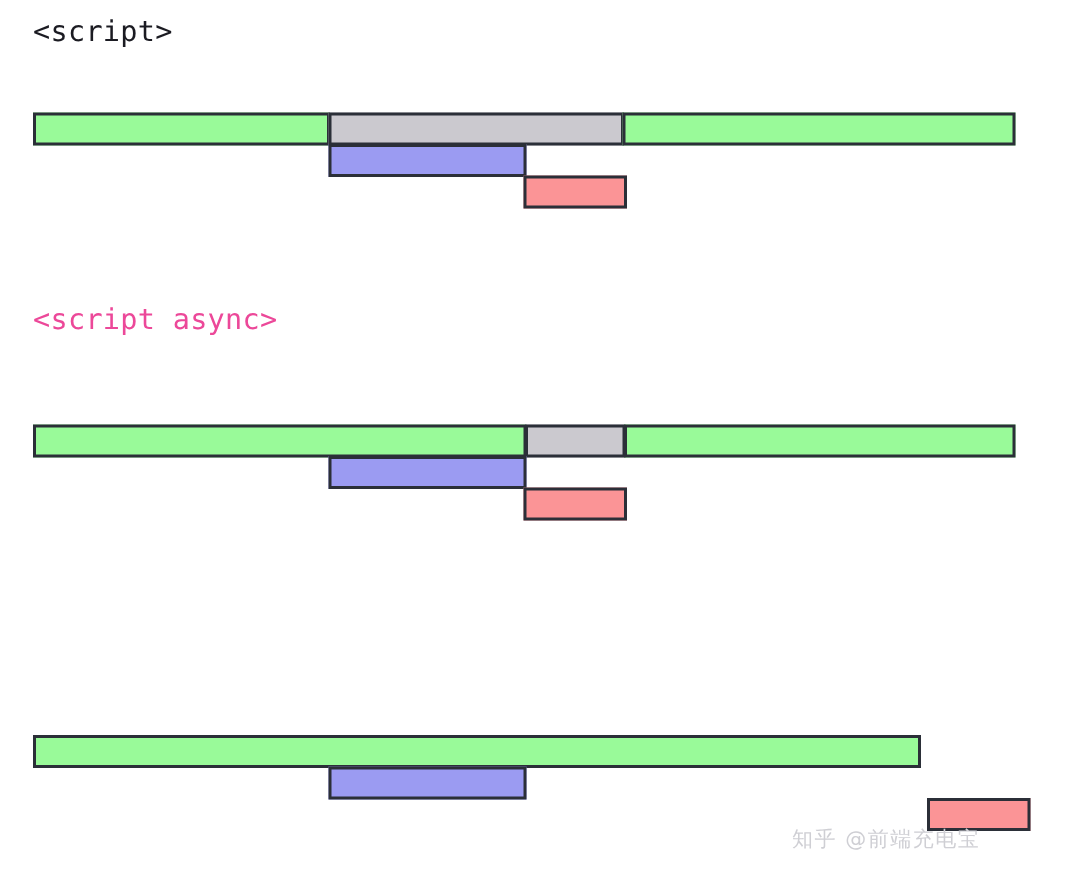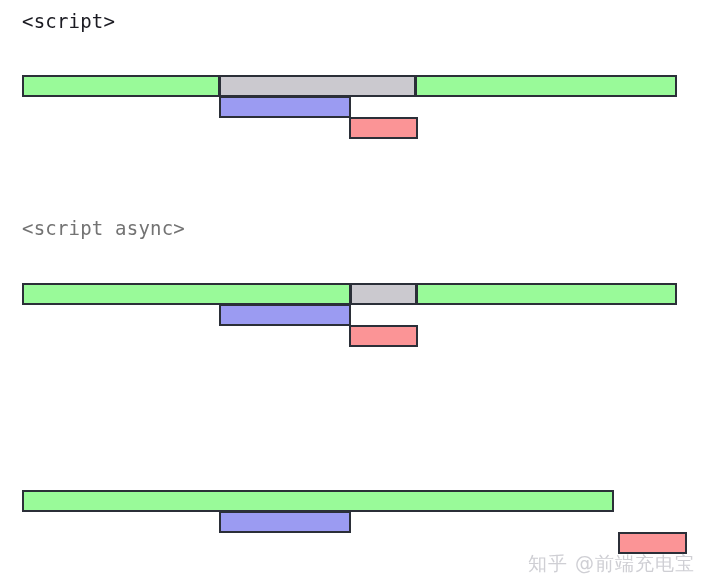--- a/index.html
+++ b/index.html
@@ -42,38 +42,38 @@
   .bar.gray   { background: #cbc9cf; }
   .bar.blue   { background: #9b9bf2; }
   .bar.red    { background: #fb9496; }
 
   
   .bar.gray { border-left-width: 2px; border-right-width: 2px; }
 
   .watermark {
     position: absolute;
     font-family: "DejaVu Sans", sans-serif;
-    font-size: 19px;
+    font-size: 14px;
     color: #cfcfd4;
     white-space: nowrap;
     letter-spacing: 1px;
     user-select: none;
   }
 </style>
 </head>
 <body style="background: rgb(255, 255, 255);">
 
 <div class="stage">
     <div class="section-title" style="left: 22px; top: 12px; color: rgb(27, 27, 34);">&lt;script&gt;</div>
     <div class="bar green" style="left: 22px; top: 75px; width: 198px; height: 22px; background: rgb(153, 250, 153); border-color: rgb(43, 47, 56);"></div>
     <div class="bar gray" style="left: 219px; top: 75px; width: 197px; height: 22px; background: rgb(203, 201, 207); border-color: rgb(43, 47, 56);"></div>
     <div class="bar green" style="left: 415px; top: 75px; width: 262px; height: 22px; background: rgb(153, 250, 153); border-color: rgb(43, 47, 56);"></div>
     <div class="bar blue" style="left: 219px; top: 96px; width: 132px; height: 22px; background: rgb(155, 155, 242); border-color: rgb(43, 47, 56);"></div>
     <div class="bar red" style="left: 349px; top: 117px; width: 69px; height: 22px; background: rgb(251, 148, 150); border-color: rgb(43, 47, 56);"></div>
-    <div class="section-title" style="left: 22px; top: 219px; color: #737373;">&lt;script async&gt;</div>
+    <div class="section-title" style="left: 22px; top: 204px; color: #ec4899;">&lt;script async&gt;</div>
     <div class="bar green" style="left: 22px; top: 283px; width: 329px; height: 22px; background: rgb(153, 250, 153); border-color: rgb(43, 47, 56);"></div>
     <div class="bar gray" style="left: 350px; top: 283px; width: 67px; height: 22px; background: rgb(203, 201, 207); border-color: rgb(43, 47, 56);"></div>
     <div class="bar green" style="left: 416px; top: 283px; width: 261px; height: 22px; background: rgb(153, 250, 153); border-color: rgb(43, 47, 56);"></div>
     <div class="bar blue" style="left: 219px; top: 304px; width: 132px; height: 22px; background: rgb(155, 155, 242); border-color: rgb(43, 47, 56);"></div>
     <div class="bar red" style="left: 349px; top: 325px; width: 69px; height: 22px; background: rgb(251, 148, 150); border-color: rgb(43, 47, 56);"></div>
     <div class="bar green" style="left: 22px; top: 490px; width: 592px; height: 22px; background: rgb(153, 250, 153); border-color: rgb(43, 47, 56);"></div>
     <div class="bar blue" style="left: 219px; top: 511px; width: 132px; height: 22px; background: rgb(155, 155, 242); border-color: rgb(43, 47, 56);"></div>
     <div class="bar red" style="left: 618px; top: 532px; width: 69px; height: 22px; background: rgb(251, 148, 150); border-color: rgb(43, 47, 56);"></div>
     <div class="watermark" style="left: 528px; top: 551px; color: rgb(207, 207, 212);">知乎 @前端充电宝</div>
   </div>

